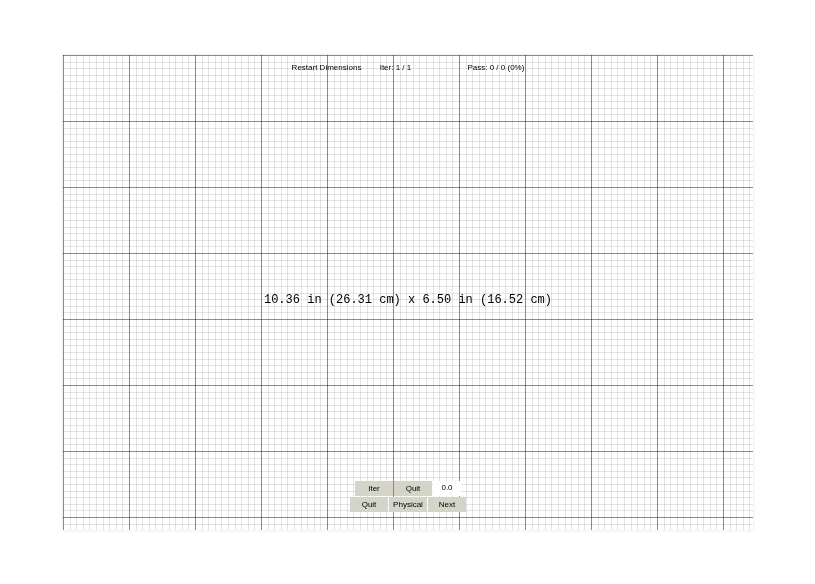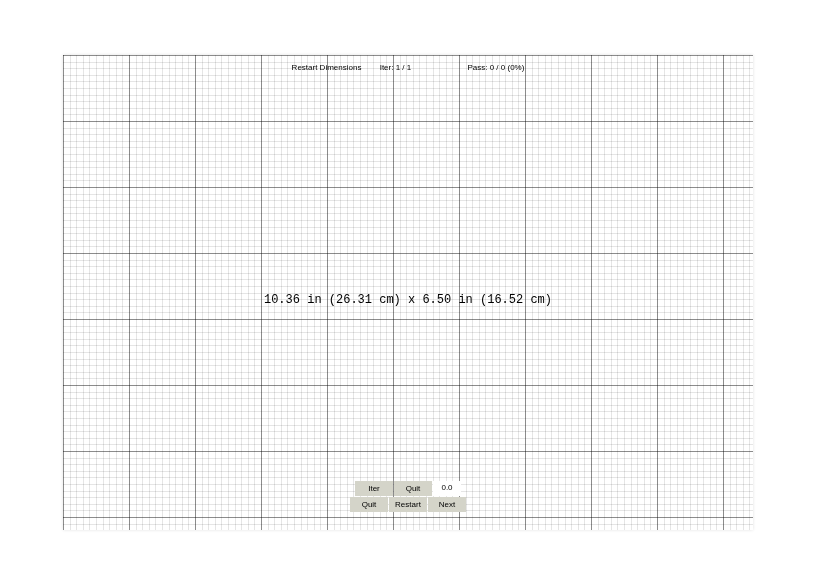--- a/index.html
+++ b/index.html
@@ -279,18 +279,18 @@
   <div class="dims">10.36 in (26.31 cm) x 6.50 in (16.52 cm)</div>
 
   <div class="ctrl">
     <div class="row">
       <div class="btn">Iter</div>
       <div class="btn">Quit</div>
       <div class="valbox">0.0</div>
     </div>
     <div class="row">
       <div class="btn">Quit</div>
-      <div class="btn">Restart</div>
+      <div class="btn">Physical</div>
       <div class="btn">Next</div>
     </div>
   </div>
 
 </div>
 
 </body></html>

